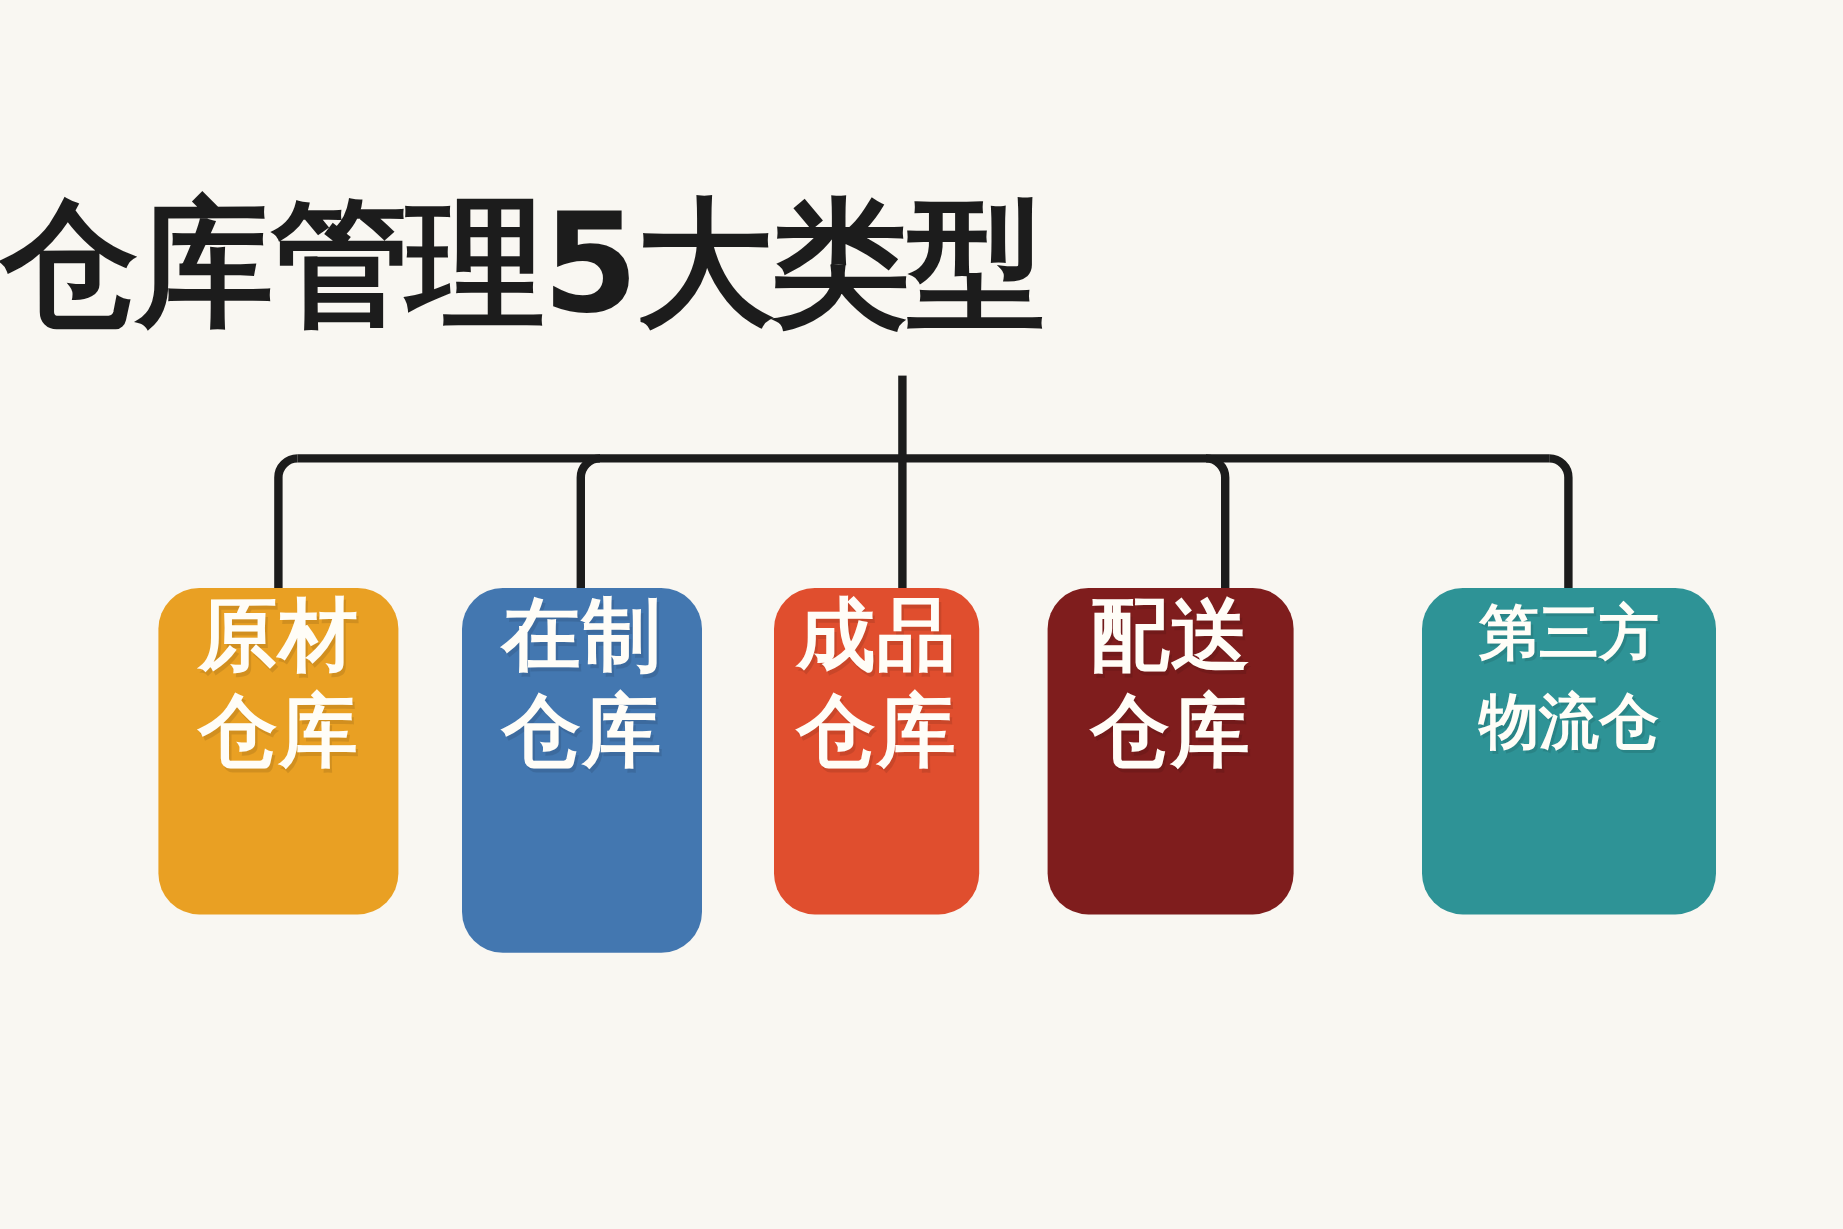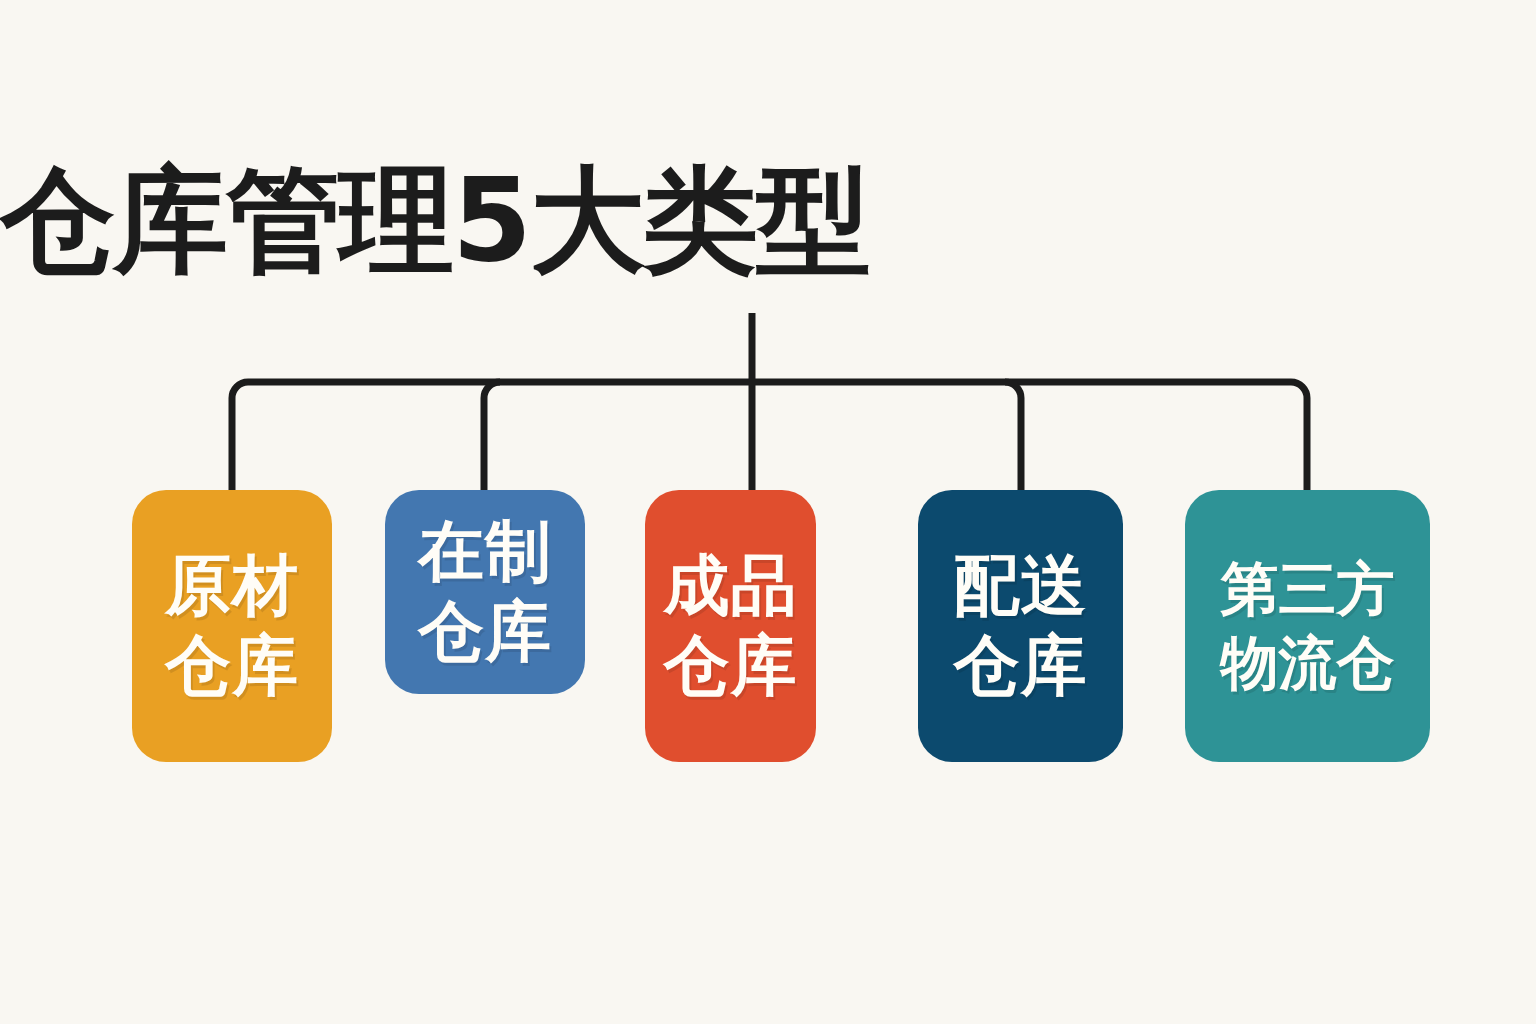--- a/index.html
+++ b/index.html
@@ -46,36 +46,36 @@
     pointer-events: none;
   }
 
   
   .node-box {
     position: absolute;
     border-radius: 34px;
     display: flex;
     flex-direction: column;
     align-items: center;
-    justify-content: center;
+    justify-content: flex-start;
     box-sizing: border-box;
     text-align: center;
   }
   .node-label {
     color: #FFFDF7;
     font-weight: 700;
     font-size: 66px;
     line-height: 80px;
     letter-spacing: 1px;
     text-shadow: 2px 3px 0 rgba(0,0,0,0.10);
     font-family: "DejaVu Sans", "Liberation Sans", sans-serif;
     white-space: pre-line;
   }
   .node-label.small {
-    font-size: 58px;
+    font-size: 50px;
     line-height: 74px;
     letter-spacing: 0px;
   }
 </style>
 </head>
 <body>
 
 <div id="canvas">
 
   <div id="title">仓库管理5大类型</div>
@@ -97,31 +97,31 @@
 
       <path d="M1291,382 A16,16 0 0 1 1307,398 L1307,490"></path>
     </g>
   </svg>
 
   <div class="node-box" style="left:132px; top:490px; width:200px; height:272px; background:#E9A023;">
     <div class="node-label">原材
 仓库</div>
   </div>
 
-  <div class="node-box" style="left:385px; top:490px; width:200px; height:204px; background:#4377B0;">
+  <div class="node-box" style="left:385px; top:490px; width:200px; height:304px; background:#4377B0;">
     <div class="node-label">在制
 仓库</div>
   </div>
 
   <div class="node-box" style="left:645px; top:490px; width:171px; height:272px; background:#E04E2E;">
     <div class="node-label">成品
 仓库</div>
   </div>
 
-  <div class="node-box" style="left:918px; top:490px; width:205px; height:272px; background:#0c4a6e;">
+  <div class="node-box" style="left:873px; top:490px; width:205px; height:272px; background:#7f1d1d;">
     <div class="node-label">配送
 仓库</div>
   </div>
 
   <div class="node-box" style="left:1185px; top:490px; width:245px; height:272px; background:#2E9396;">
     <div class="node-label small">第三方
 物流仓</div>
   </div>
 
 </div>

